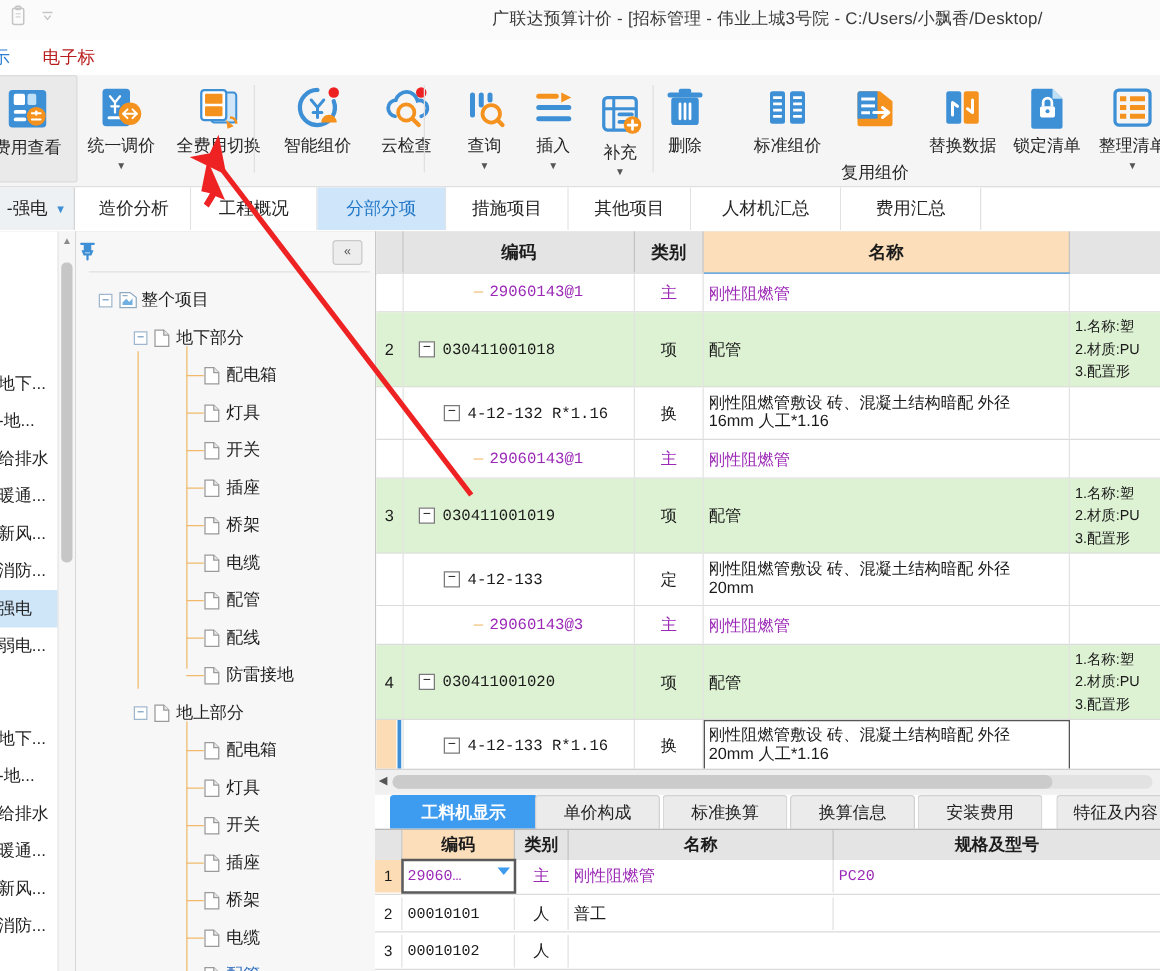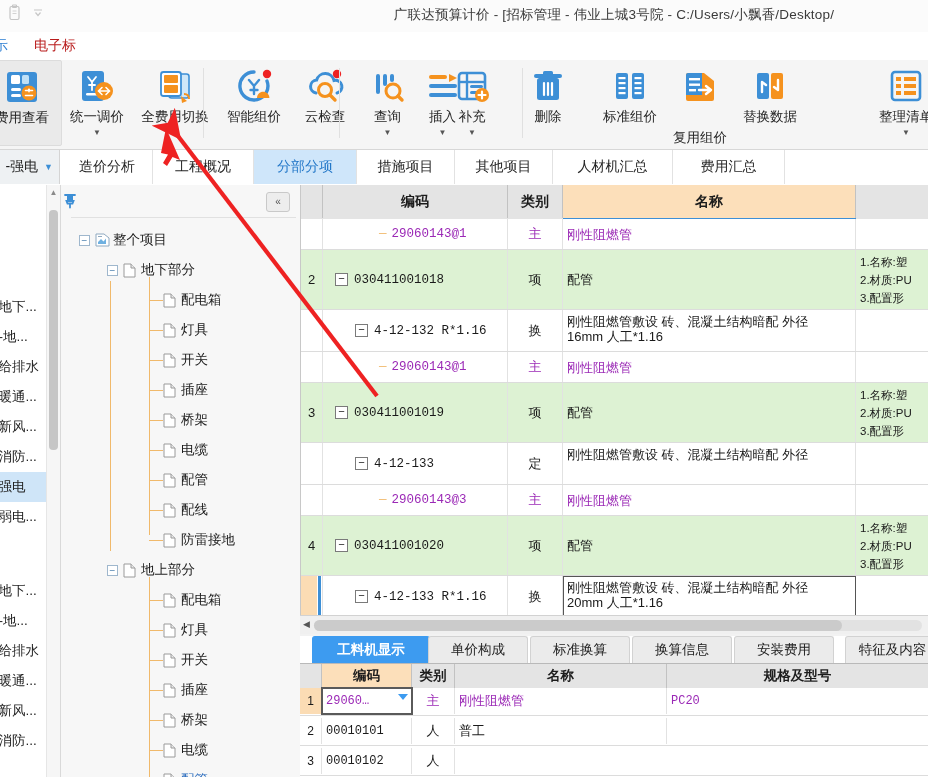--- a/index.html
+++ b/index.html
@@ -224,21 +224,21 @@
           <div class="rb-ico"><svg width="40" height="40" viewBox="0 0 40 40">
               <rect x="6" y="9" width="18" height="4" rx="2" fill="#f5921e"></rect>
               <rect x="6" y="18" width="28" height="4" rx="2" fill="#3d8fd6"></rect>
               <rect x="6" y="27" width="28" height="4" rx="2" fill="#3d8fd6"></rect>
               <path d="M26 8l8 4-8 4z" fill="#f5921e"></path>
               <rect x="28" y="8" width="6" height="8" fill="#3d8fd6" opacity="0"></rect>
             </svg></div>
           <div class="rb-lab">插入</div>
           <div class="rb-caret">▼</div>
         </div>
-        <div class="rb-btn" style="position: absolute; left: 446px; top: 0px; width: 52px;">
+        <div class="rb-btn" style="position: absolute; left: 470px; top: 0px; width: 52px; justify-content: center;">
           <div class="rb-ico"><svg width="40" height="40" viewBox="0 0 40 40">
               <rect x="7" y="7" width="26" height="26" rx="3" fill="none" stroke="#3d8fd6" stroke-width="2.6"></rect>
               <line x1="7" y1="16" x2="33" y2="16" stroke="#3d8fd6" stroke-width="2.4"></line>
               <line x1="15" y1="7" x2="15" y2="33" stroke="#3d8fd6" stroke-width="2.4"></line>
               <rect x="18" y="19" width="13" height="3" rx="1.5" fill="#3d8fd6"></rect>
               <rect x="18" y="25" width="13" height="3" rx="1.5" fill="#3d8fd6"></rect>
               <circle cx="30" cy="29" r="7" fill="#f5921e"></circle>
               <path d="M30 25.5v7M26.5 29h7" stroke="#fff" stroke-width="2.2" stroke-linecap="round"></path>
             </svg></div>
           <div class="rb-lab">补充</div>
@@ -283,20 +283,30 @@
           <div class="rb-caret">▼</div>
         </div>
         <div class="rb-btn" style="position: absolute; left: 735px; top: 0px; width: 70px;">
           <div class="rb-ico"><svg width="40" height="40" viewBox="0 0 40 40">
               <rect x="7" y="7" width="12" height="26" rx="2" fill="#3d8fd6"></rect>
               <rect x="21" y="7" width="12" height="26" rx="2" fill="#f5921e"></rect>
               <path d="M12 26V16l4 3" stroke="#fff" stroke-width="2.4" fill="none" stroke-linecap="round" stroke-linejoin="round"></path>
               <path d="M28 14v10l-4-3" stroke="#fff" stroke-width="2.4" fill="none" stroke-linecap="round" stroke-linejoin="round"></path>
             </svg></div>
           <div class="rb-lab">替换数据</div>
+        </div>
+        <div class="rb-btn" style="position: absolute; left: 805px; top: 0px; width: 65px;">
+          <div class="rb-ico"><svg width="40" height="40" viewBox="0 0 40 40">
+              <path d="M9 5h15l8 8v22a2 2 0 0 1-2 2H9a2 2 0 0 1-2-2V7a2 2 0 0 1 2-2z" fill="#3d8fd6"></path>
+              <path d="M24 5l8 8h-8z" fill="#bfe0f7"></path>
+              <rect x="14" y="19" width="12" height="9" rx="1.6" fill="#fff"></rect>
+              <path d="M16.5 19v-3a3.5 3.5 0 0 1 7 0v3" stroke="#fff" stroke-width="2.2" fill="none"></path>
+              <circle cx="20" cy="23" r="1.6" fill="#3d8fd6"></circle>
+            </svg></div>
+          <div class="rb-lab">锁定清单</div>
         </div>
         <div class="rb-btn" style="position: absolute; left: 870px; top: 0px; width: 72px;">
           <div class="rb-ico"><svg width="40" height="40" viewBox="0 0 40 40">
               <rect x="6" y="6" width="28" height="28" rx="3" fill="none" stroke="#3d8fd6" stroke-width="2.6"></rect>
               <rect x="10" y="11" width="5" height="4" fill="#f5921e"></rect>
               <rect x="18" y="11" width="12" height="4" fill="#f5921e"></rect>
               <rect x="10" y="18" width="5" height="4" fill="#f5921e"></rect>
               <rect x="18" y="18" width="12" height="4" fill="#f5921e"></rect>
               <rect x="10" y="25" width="5" height="4" fill="#f5921e"></rect>
               <rect x="18" y="25" width="12" height="4" fill="#f5921e"></rect>
@@ -665,20 +675,21 @@
         <div class="grow white" style="top: 224px; height: 42px;">
           <div class="gcell idx" style="left: 0px; width: 22px;"></div>
           <div class="gcell mono" style="left: 22px; width: 185px;">
             <span style="display: inline-block; width: 28px;"></span>
             <span class="tbox" style="margin-right: 6px;">−</span>
             <span>4-12-133</span>
           </div>
           <div class="gcell ctr" style="left: 207px; width: 55px;">定</div>
           <div class="gcell wrap" style="left: 262px; width: 293px; padding-top: 4px;">
             <div>刚性阻燃管敷设 砖、混凝土结构暗配 外径</div>
+            <div>20mm</div>
           </div>
           <div class="gcell wrap" style="left: 555px; width: 73px; border-right: none; font-size: 11.5px; padding-top: 3px; overflow: hidden; white-space: nowrap;"></div>
         </div>
         <div class="grow white" style="top: 266px; height: 31px;">
           <div class="gcell idx" style="left: 0px; width: 22px;"></div>
           <div class="gcell mono purple" style="left: 22px; width: 185px;">
             <span style="display: inline-block; width: 52px;"></span>
             <span style="color: rgb(240, 185, 107); margin-right: 5px;">—</span>
             <span>29060143@3</span>
           </div>

